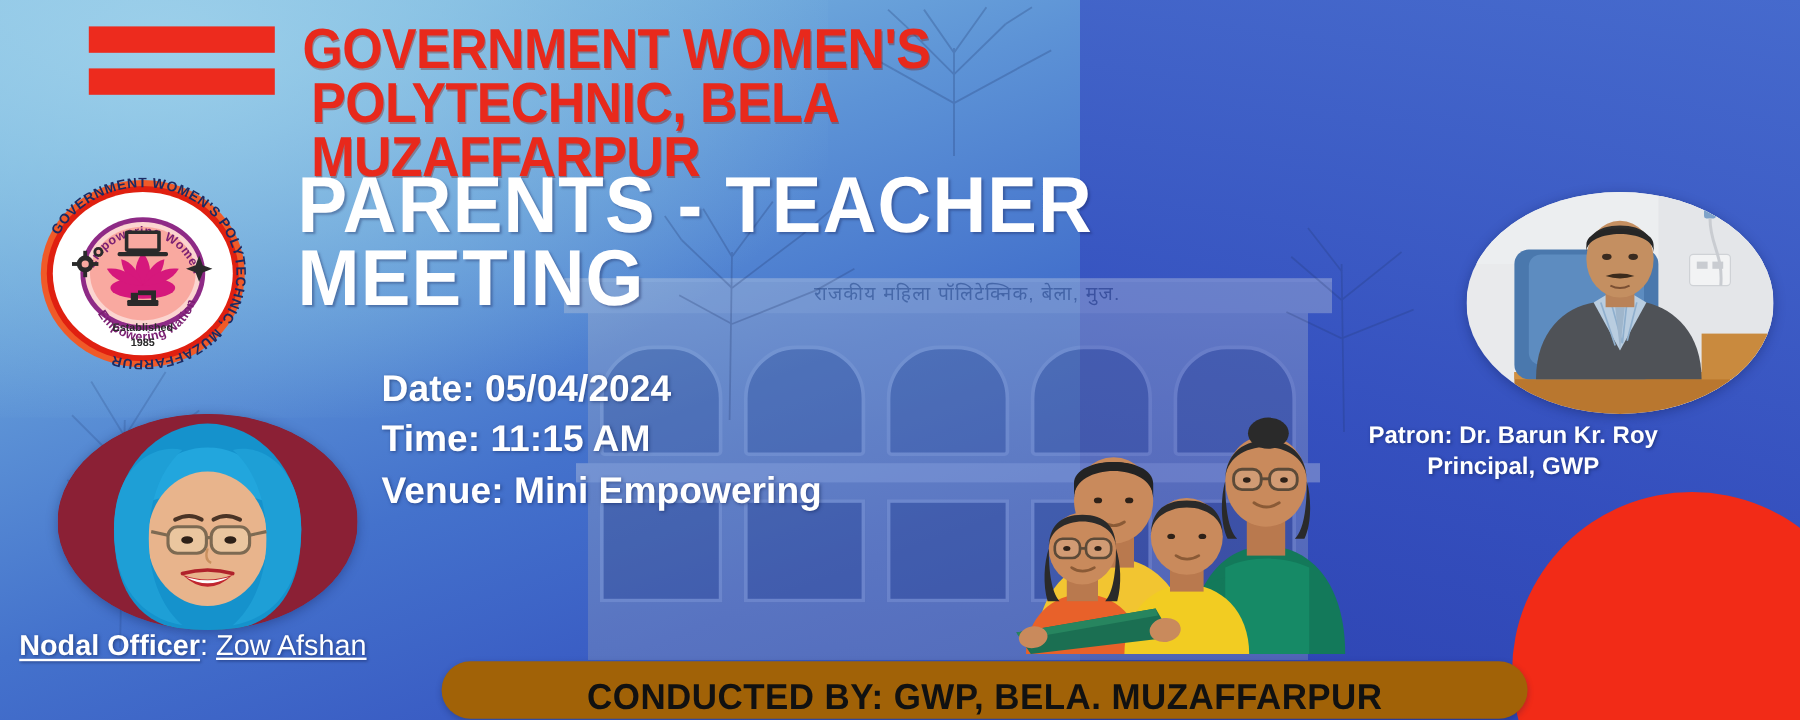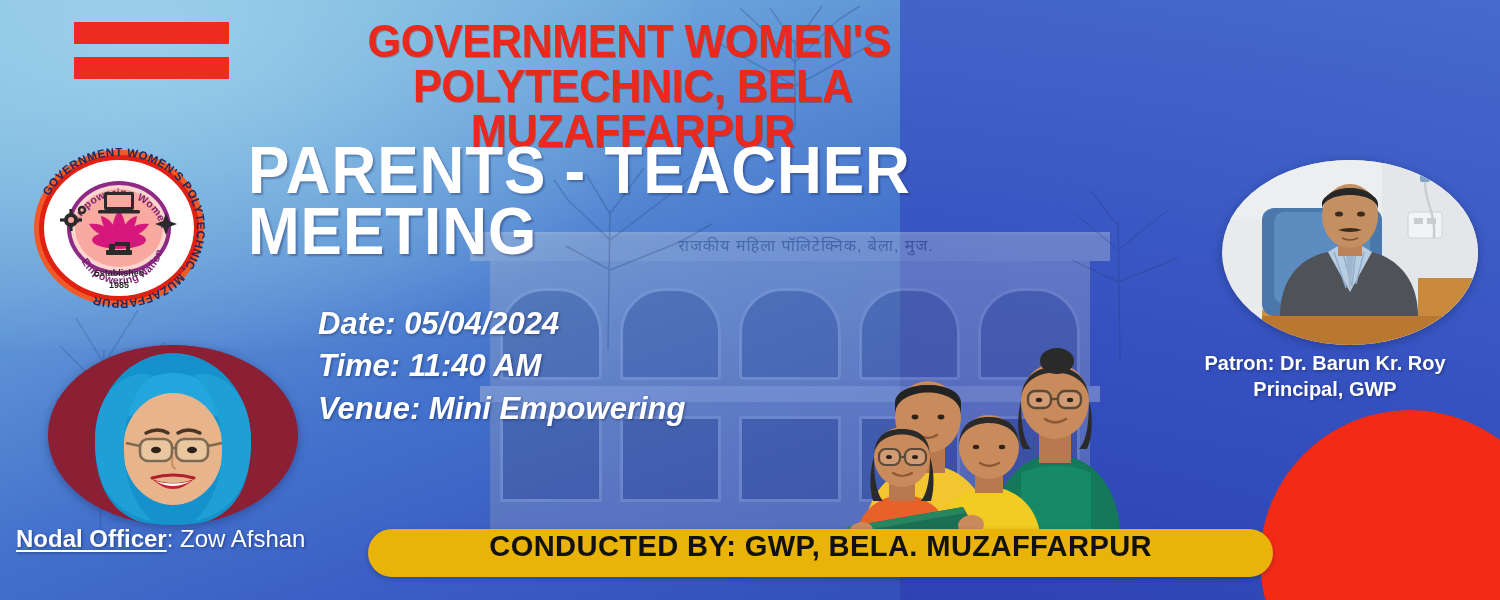--- a/index.html
+++ b/index.html
@@ -142,21 +142,20 @@
     border-radius: 50%;
     background: #f22b17;
   }
 
   
   .heading-block {
     position: absolute;
     left: 252px;
     top: 18px;
     width: 820px;
-    text-align: center;
   }
   .org-name {
     margin: 0;
     color: #e8291c;
     font-size: 47px;
     line-height: 0.96;
     font-weight: bold;
     font-family: "Liberation Sans Narrow", "Liberation Sans", sans-serif;
     transform: scaleX(0.92);
     transform-origin: left center;
@@ -185,21 +184,21 @@
   .details {
     position: absolute;
     left: 318px;
     top: 303px;
     color: #ffffff;
     font-size: 31px;
     font-weight: bold;
     line-height: 1.37;
     text-shadow: 1px 1px 3px rgba(10,25,75,0.5);
   }
-  .details div { white-space: nowrap; font-style: italic; }
+  .details div { white-space: nowrap; }
 
   
   .logo {
     position: absolute;
     left: 26px;
     top: 148px;
     width: 186px;
     height: 160px;
   }
   .logo svg { display: block; }
@@ -222,21 +221,21 @@
     width: 250px;
     height: 180px;
     border-radius: 50%;
     overflow: hidden;
     box-shadow: 0 2px 10px rgba(10,20,70,0.35);
   }
   .photo-patron svg, .photo-nodal svg { display:block; }
 
   .patron-caption {
     position: absolute;
-    left: 1150px;
+    left: 1086px;
     top: 350px;
     width: 350px;
     text-align: center;
     color: #ffffff;
     font-size: 20px;
     font-weight: bold;
     line-height: 1.32;
     text-shadow: 1px 1px 3px rgba(10,25,75,0.55);
   }
 
@@ -248,43 +247,43 @@
     font-size: 24px;
     line-height: 1.2;
     text-shadow: 1px 1px 3px rgba(10,25,75,0.55);
     white-space: nowrap;
   }
   .nodal-caption .role {
     font-weight: bold;
     text-decoration: underline;
     text-underline-offset: 3px;
   }
-  .nodal-caption .person { font-weight: normal; }
+  .nodal-caption .person { font-weight: normal; text-decoration: underline; }
 
   
   .family {
     position: absolute;
     left: 845px;
     top: 345px;
     width: 280px;
     height: 200px;
   }
   .family svg { display:block; }
 
   
   .conducted-pill {
     position: absolute;
     left: 368px;
-    top: 529px;
+    top: 551px;
     width: 905px;
     height: 48px;
-    background: #eab308;
+    background: #a16207;
     border-radius: 26px;
     display: flex;
-    align-items: flex-start;
+    align-items: flex-end;
     justify-content: center;
     box-shadow: 0 2px 5px rgba(15,25,70,0.3);
   }
   .conducted-text {
     color: #111111;
     font-size: 30px;
     font-weight: bold;
     font-family: "Liberation Sans Narrow", "Liberation Sans", sans-serif;
     letter-spacing: 0.4px;
     transform: scaleX(0.97);
@@ -440,21 +439,21 @@
     <div class="org-name org-line2">POLYTECHNIC, BELA MUZAFFARPUR</div>
   </div>
 
   <div class="event-title">
     <div>PARENTS - TEACHER</div>
     <div>MEETING</div>
   </div>
 
   <div class="details">
     <div>Date: 05/04/2024</div>
-    <div>Time: 11:40 AM</div>
+    <div>Time: 11:15 AM</div>
     <div>Venue: Mini Empowering</div>
   </div>
 
   <div class="photo-patron">
     <svg width="256" height="185" viewBox="0 0 256 185">
       <rect width="256" height="185" fill="#e9eaec"></rect>
       <rect x="0" y="0" width="256" height="60" fill="#eceef0"></rect>
 
       <rect x="160" y="0" width="96" height="185" fill="#e4e6e9"></rect>
       <rect x="186" y="52" width="34" height="26" rx="3" fill="#f2f3f4" stroke="#cfd2d6"></rect>

